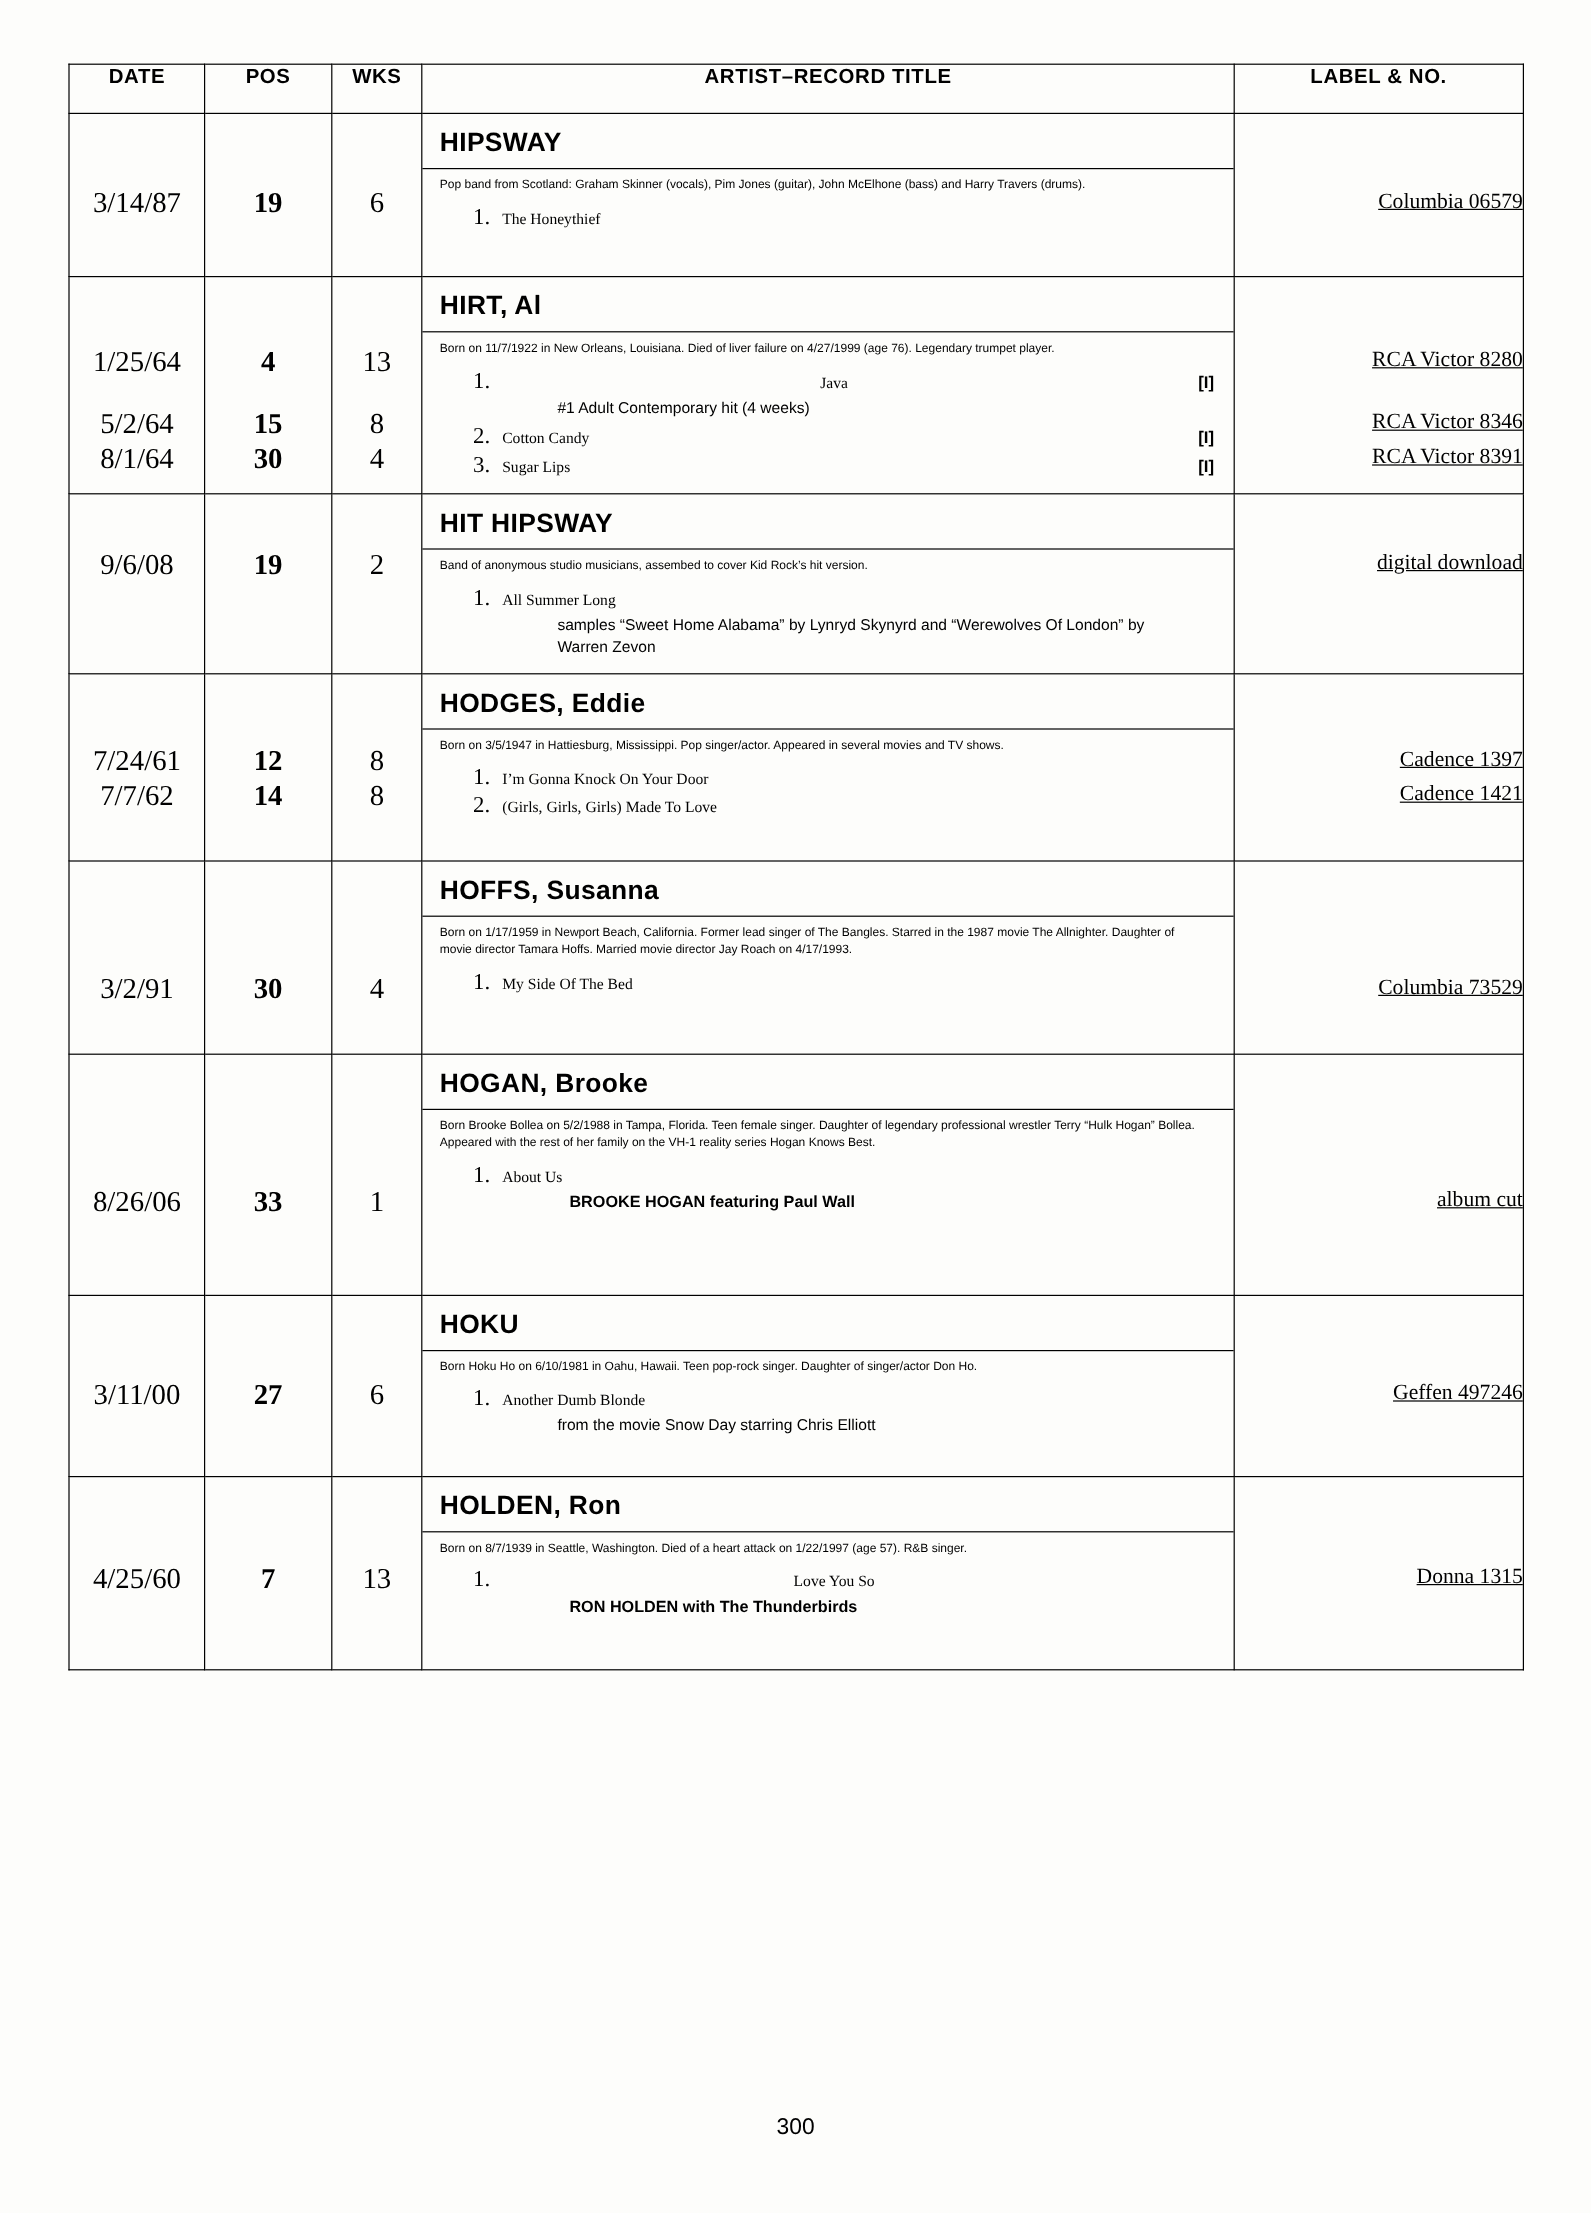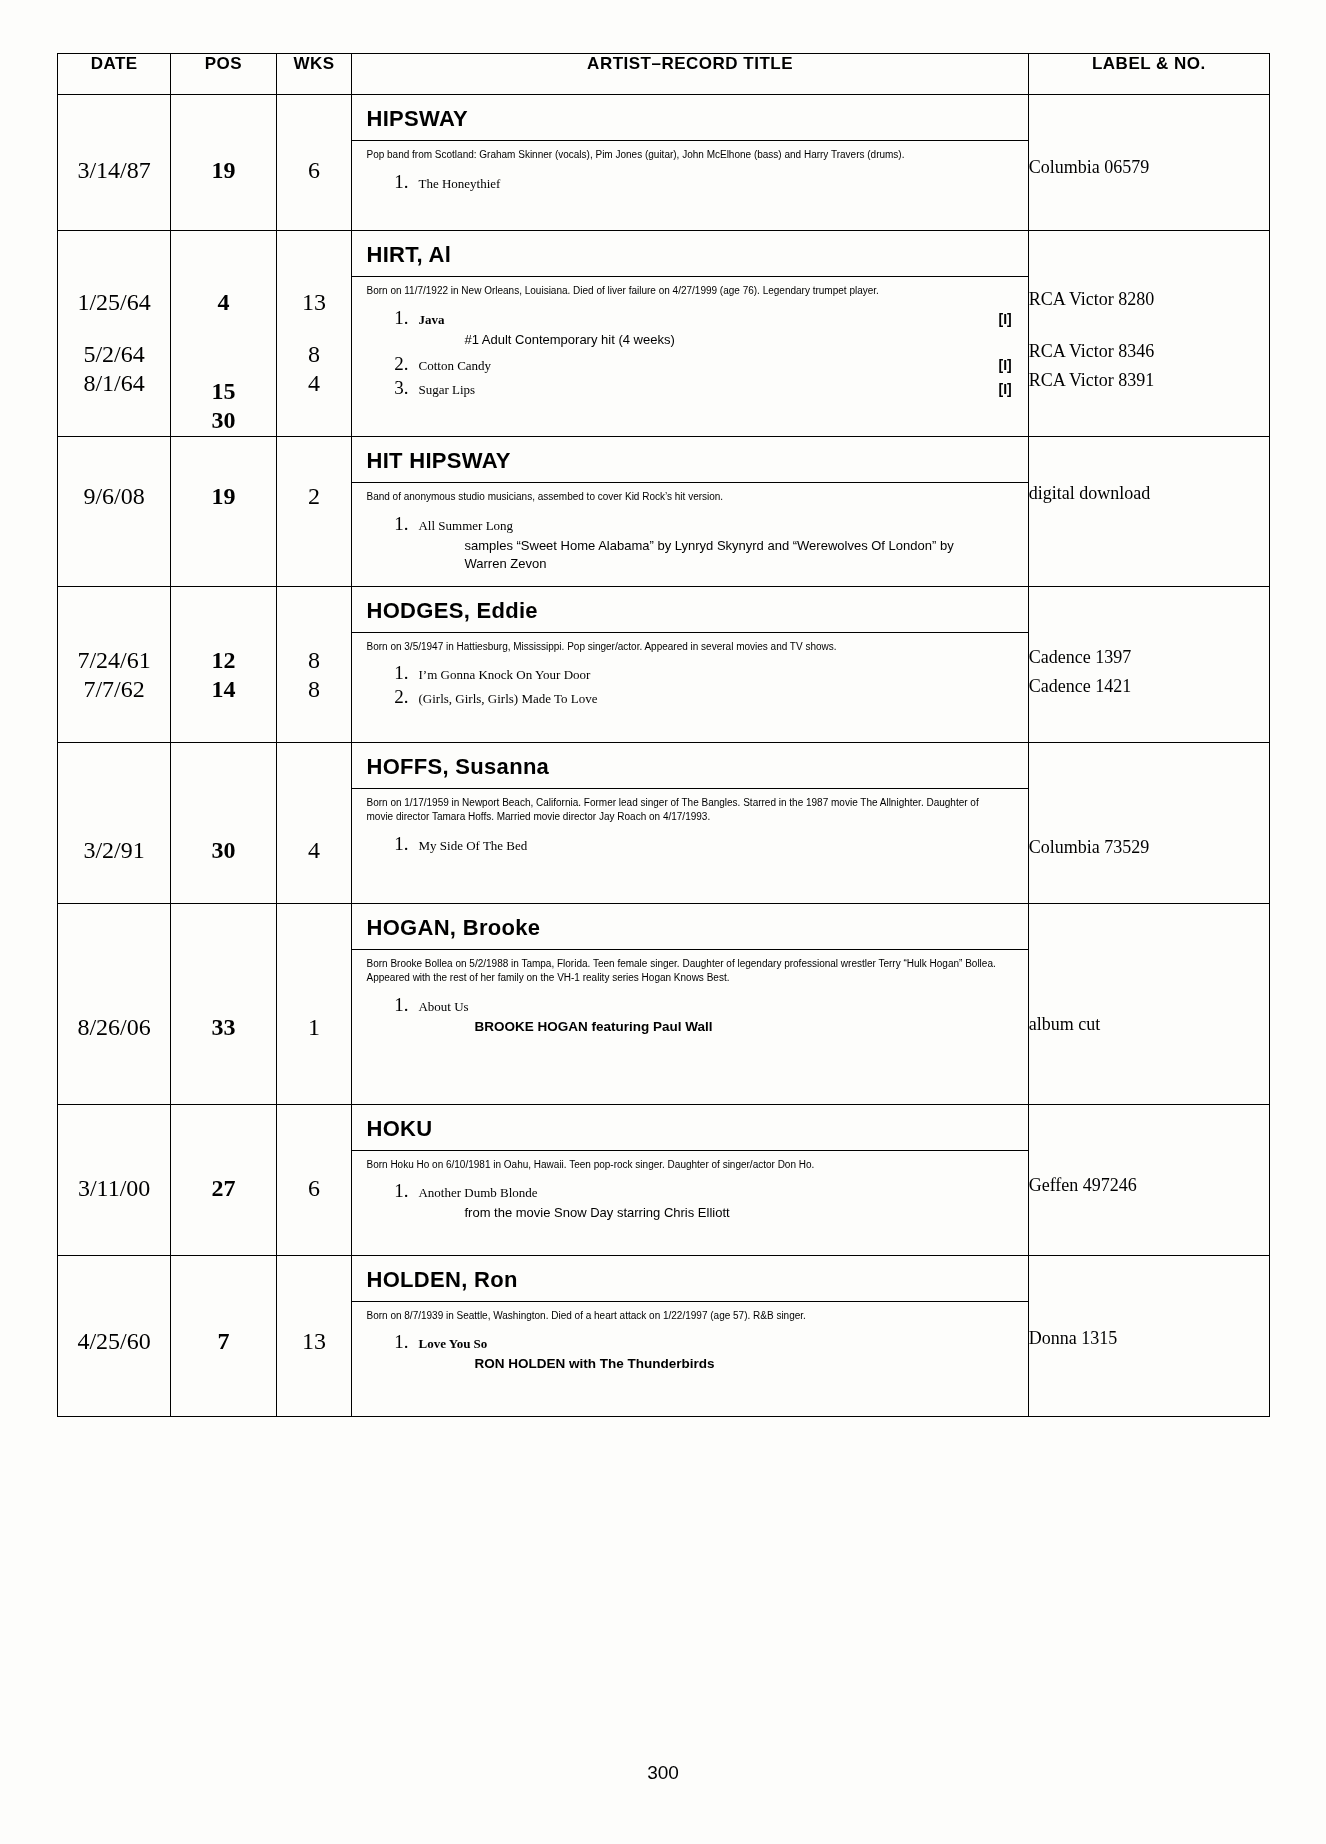--- a/index.html
+++ b/index.html
@@ -83,21 +83,22 @@
     text-align: right;
     font-size: 19px;
     padding-right: 10px;
     flex: none;
   }
   .song-title {
     font-size: 13px;
     flex: 1 1 auto;
   }
   .song-title.bold {
-    font-weight: bold;
+    font-weight: normal;
+    text-align: center;
   }
   .song-flag {
     font-family: "Liberation Sans", sans-serif;
     font-weight: bold;
     font-size: 14px;
     width: 40px;
     text-align: right;
     padding-right: 16px;
     flex: none;
   }
@@ -113,21 +114,22 @@
     font-size: 13.5px;
   }
   .linecell {
     font-size: 24px;
     text-align: center;
     line-height: 1.1;
   }
   .linecell.bold { font-weight: bold; }
   .label-cell {
     font-size: 18px;
-    text-align: left;
+    text-align: right;
+    text-decoration: underline;
   }
   .pg-num {
     position: absolute;
     left: 0;
     width: 1326px;
     top: 1762px;
     text-align: center;
     font-family: "Liberation Sans", sans-serif;
     font-size: 19px;
   }
@@ -192,21 +194,21 @@
           <td>
             <div style="padding-top: 58px;">
               <div class="linecell" style="height: 52px;">1/25/64</div>
               <div class="linecell" style="height: 29px;">5/2/64</div>
               <div class="linecell" style="height: 29px;">8/1/64</div>
             </div>
           </td>
           <td>
             <div style="padding-top: 58px;">
               <div class="linecell bold" style="height: 52px;">4</div>
-              <div class="linecell bold" style="height: 29px; margin-top: 37px;">15</div>
+              <div class="linecell bold" style="height: 29px;">15</div>
               <div class="linecell bold" style="height: 29px;">30</div>
             </div>
           </td>
           <td>
             <div style="padding-top: 58px;">
               <div class="linecell" style="height: 52px;">13</div>
               <div class="linecell" style="height: 29px;">8</div>
               <div class="linecell" style="height: 29px;">4</div>
             </div>
           </td>

